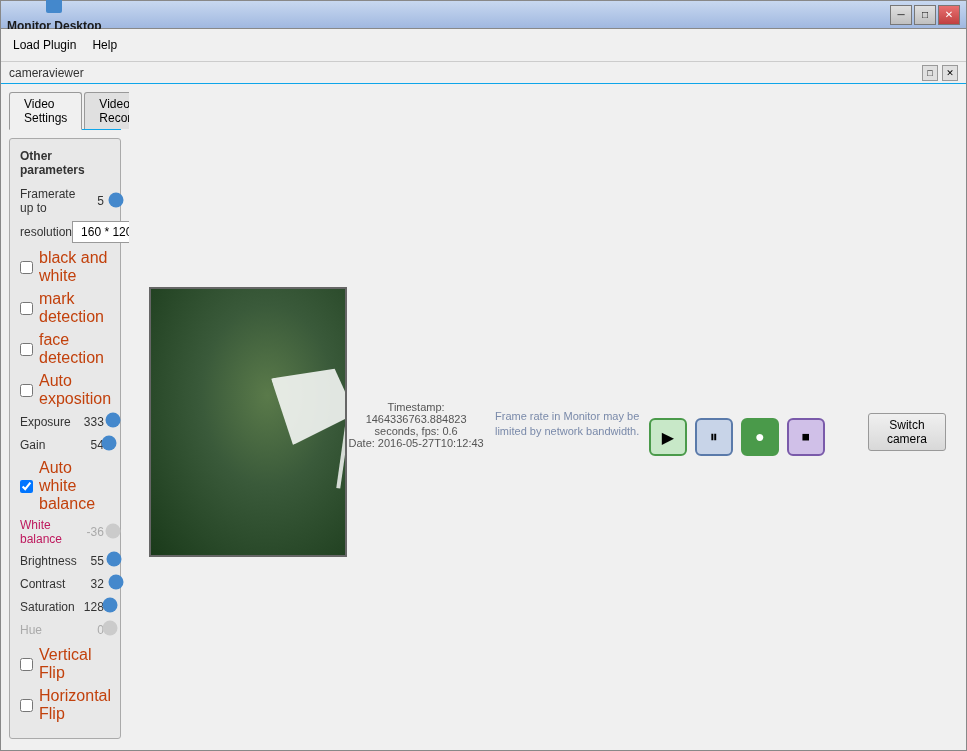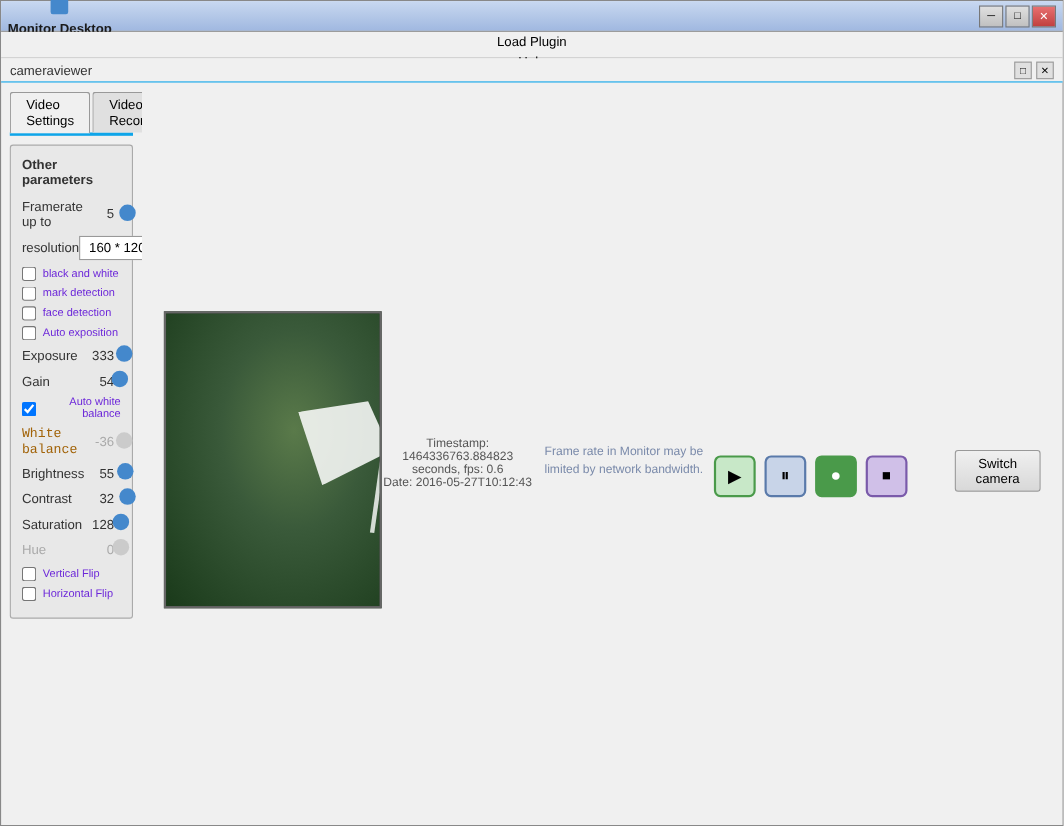--- a/index.html
+++ b/index.html
@@ -59,23 +59,22 @@
       align-items: center;
       justify-content: center;
       font-size: 10px;
     }
     .tb-btn.close { background: linear-gradient(to bottom, #e87070, #c04040); color: white; }
     .menubar {
       background: #f0f0f0;
       height: 24px;
       display: flex;
       align-items: center;
-      padding: 0 4px;
+      padding: 16px 4px;
       border-bottom: 1px solid #ccc;
-      flex-direction: column;
     }
     .menu-item {
       padding: 2px 8px;
       cursor: pointer;
       font-size: 12px;
     }
     .status-bar {
       background: #f0f0f0;
       height: 22px;
       display: flex;
@@ -99,21 +98,21 @@
       flex: 1;
       overflow: hidden;
     }
     .left-panel {
       width: 430px;
       padding: 8px;
       overflow-y: auto;
     }
     .tabs {
       display: flex;
-      border-bottom: 3px solid #0ea5e9;
+      border-bottom: 1px solid #0ea5e9;
       margin-bottom: 8px;
     }
     .tab {
       padding: 4px 14px;
       border: 1px solid #999;
       border-bottom: none;
       background: #e0e0e0;
       cursor: pointer;
       font-size: 12px;
       margin-right: 2px;
@@ -164,23 +163,22 @@
     }
     .checkbox-row {
       display: flex;
       align-items: center;
       margin-bottom: 5px;
     }
     .checkbox-row input[type="checkbox"] {
       margin-right: 6px;
     }
     .checkbox-row label {
-      font-size: 10px;
-      color: #6d28d9;
-      text-align: right;
+      font-size: 16px;
+      color: #c2410c;
     }
     select {
       padding: 2px 4px;
       font-size: 12px;
       border: 1px solid #999;
       background: white;
     }
     .right-panel {
       flex: 1;
       display: flex;
@@ -376,21 +374,21 @@
             <input type="range" min="0" max="100" value="54" style="">
           </div>
         </div>
 
         <div class="checkbox-row">
           <input type="checkbox" id="cb-awb" checked="" style="">
           <label for="cb-awb">Auto white balance</label>
         </div>
 
         <div class="param-row">
-          <span class="param-label" style="color:#a16207;font-family:Liberation Mono, monospace;">White balance</span>
+          <span class="param-label" style="color:#be185d;">White balance</span>
           <span class="param-value" style="color:#aaa;">-36</span>
           <div class="slider-container">
             <input type="range" min="-100" max="100" value="-36" disabled="" style="">
           </div>
         </div>
 
         <div class="param-row">
           <span class="param-label">Brightness</span>
           <span class="param-value">55</span>
           <div class="slider-container">

